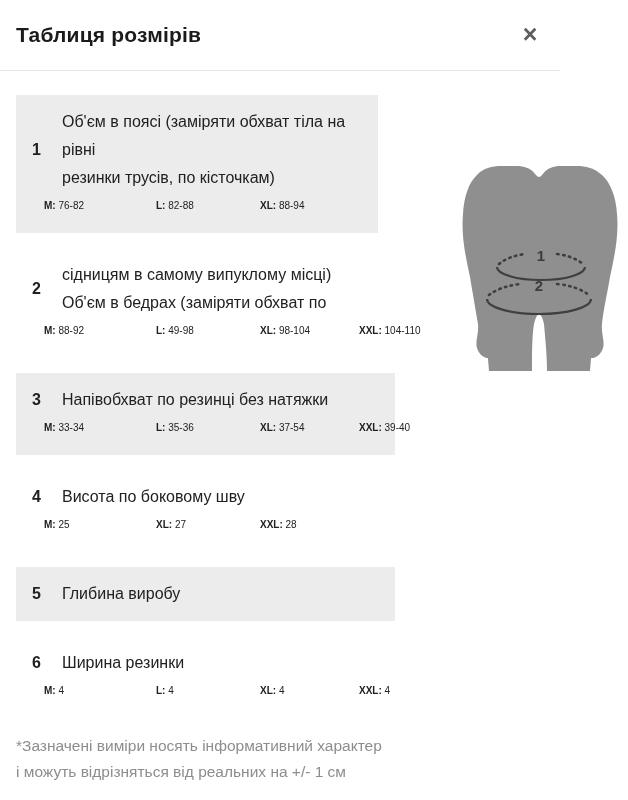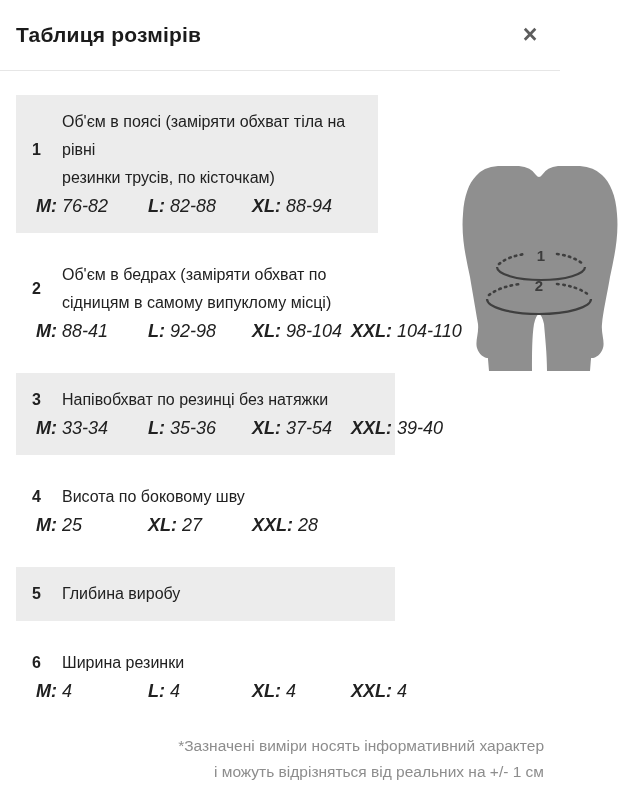--- a/index.html
+++ b/index.html
@@ -30,32 +30,32 @@
   .row.shaded{background:#ececec;}
   .row.narrow{margin-right:182px;}
 
   .row-head{display:flex;font-size:16px;line-height:28px;}
   .num{flex:0 0 30px;font-weight:700;align-self:center;}
   .desc{flex:1;}
   .desc span{display:block;}
 
   .sizes{
     display:grid;grid-template-columns:112px 104px 99px auto;
-    font-size:18px;line-height:28px;white-space:nowrap;margin-left:4px;font-style:italic;
+    font-size:10px;line-height:28px;white-space:nowrap;margin-left:12px;
   }
   .sizes b{font-weight:700;}
 
   
   .figure{position:absolute;top:93px;left:453px;width:175px;height:207px;}
 
   
   .footnote{
     margin:12px 16px 0;font-size:15.5px;line-height:26px;color:#8d8d8d;
   }
-  .footnote span{display:block;text-align:right;}
+  .footnote span{display:block;}
 </style>
 </head>
 <body>
 
 <div class="modal">
 
   <div class="modal-header">
     <div class="modal-title">Таблиця розмірів</div>
     <button class="close-btn">×</button>
   </div>
@@ -102,27 +102,27 @@
         <span><b>M:</b> <span>76-82</span></span>
         <span><b>L:</b> <span>82-88</span></span>
         <span><b>XL:</b> <span>88-94</span></span>
       </div>
     </div>
 
     <div class="row narrow">
       <div class="row-head">
         <span class="num">2</span>
         <span class="desc">
+          <span>сідницям в самому випуклому місці)</span>
           <span>Об'єм в бедрах (заміряти обхват по</span>
-          <span>сідницям в самому випуклому місці)</span>
         </span>
       </div>
       <div class="sizes">
-        <span><b>M:</b> <span>88-41</span></span>
-        <span><b>L:</b> <span>92-98</span></span>
+        <span><b>M:</b> <span>88-92</span></span>
+        <span><b>L:</b> <span>49-98</span></span>
         <span><b>XL:</b> <span>98-104</span></span>
         <span><b>XXL:</b> <span>104-110</span></span>
       </div>
     </div>
 
     <div class="row shaded">
       <div class="row-head">
         <span class="num">3</span>
         <span class="desc">
           <span>Напівобхват по резинці без натяжки</span>

